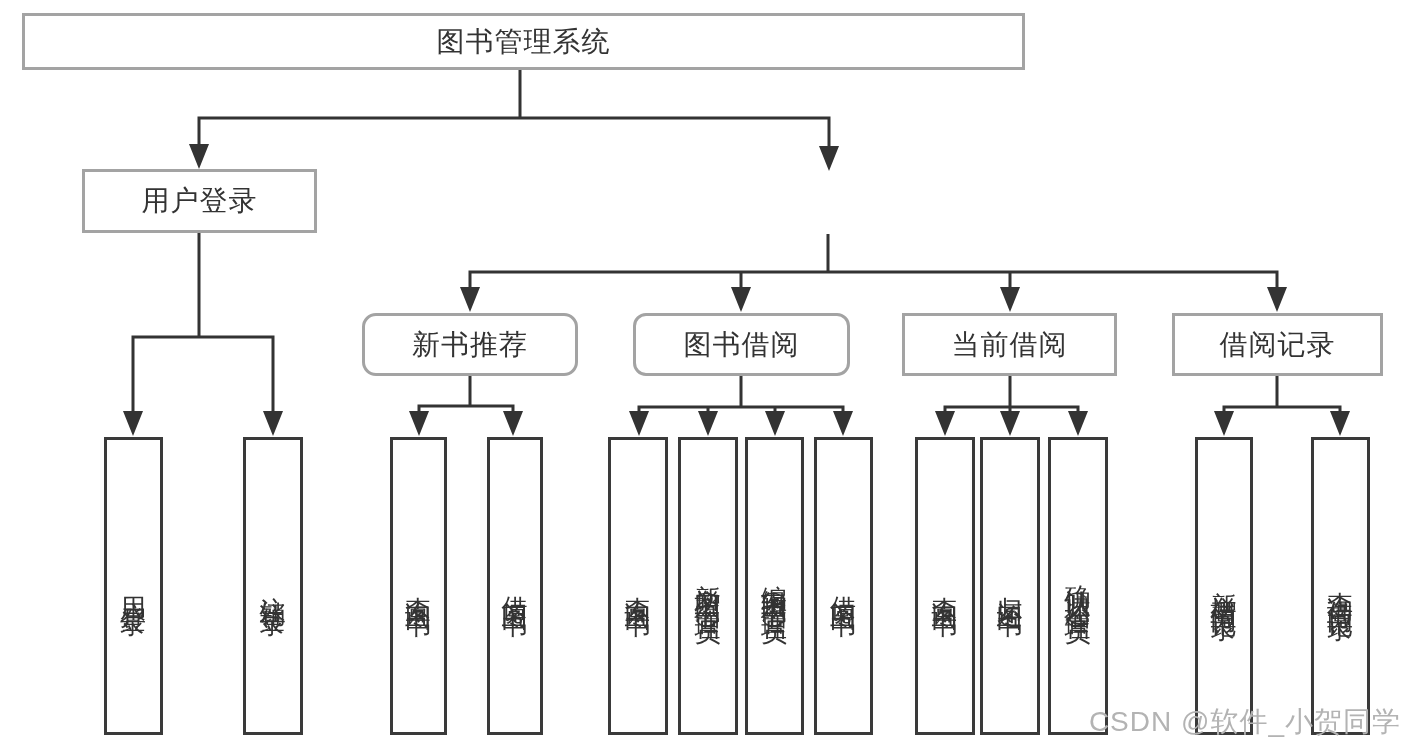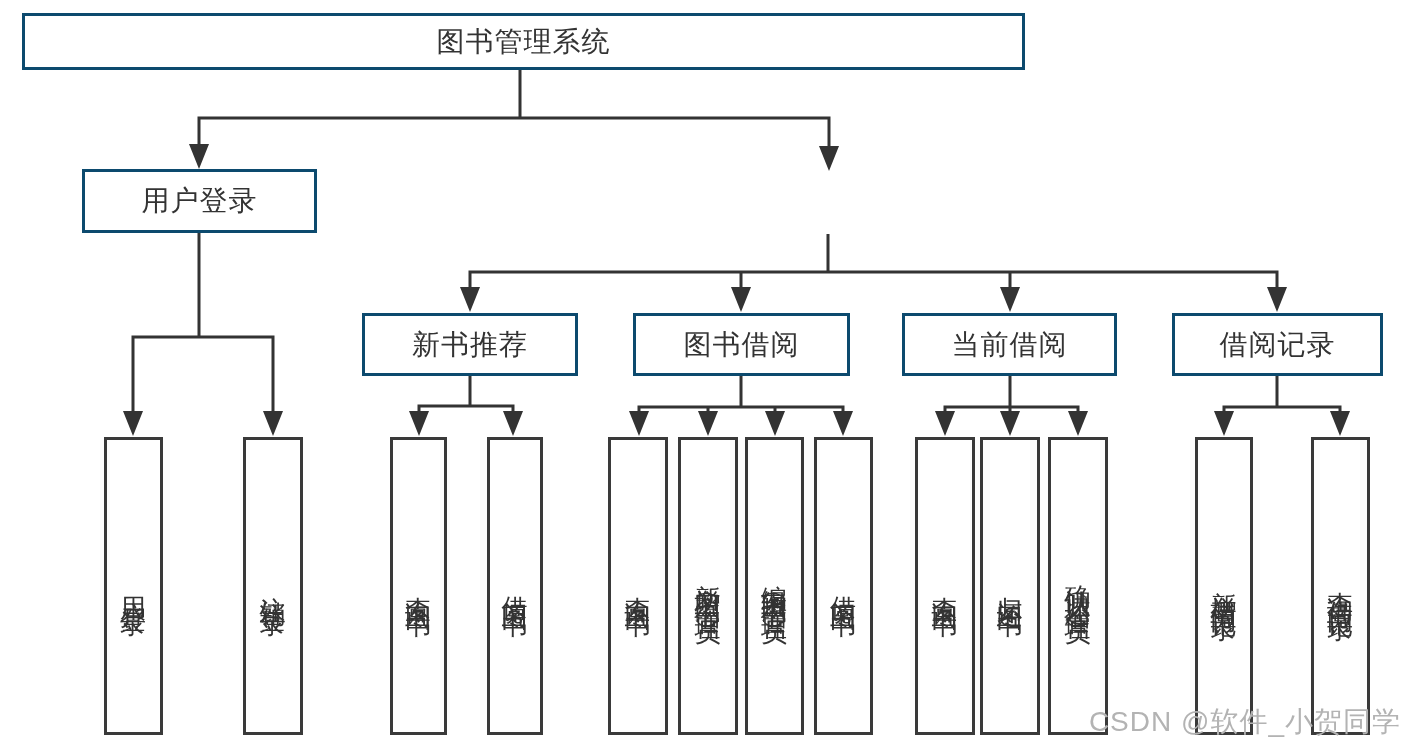--- a/index.html
+++ b/index.html
@@ -13,21 +13,21 @@
     overflow: hidden;
   }
   .connectors {
     position: absolute;
     left: 0; top: 0;
     width: 1405px; height: 747px;
   }
   .hbox {
     position: absolute;
     background: #ffffff;
-    border: 3px solid #0c4a6e;
+    border: 3px solid #a3a3a3;
     display: flex;
     align-items: center;
     justify-content: center;
     font-size: 28px;
     color: #333333;
     letter-spacing: 1px;
     white-space: nowrap;
   }
   .vbox {
     position: absolute;
@@ -99,22 +99,22 @@
       <polygon points="1068,411 1088,411 1078,436"></polygon>
       <polygon points="1214,411 1234,411 1224,436"></polygon>
       <polygon points="1330,411 1350,411 1340,436"></polygon>
     </g>
   </svg>
 
   <div class="hbox" style="left:22px; top:13px; width:1003px; height:57px;">图书管理系统</div>
 
   <div class="hbox" style="left:82px; top:169px; width:235px; height:64px;">用户登录</div>
 
-  <div class="hbox" style="left:362px; top:313px; width:216px; height:63px;">新书推荐</div>
-  <div class="hbox" style="left:633px; top:313px; width:217px; height:63px;">图书借阅</div>
+  <div class="hbox" style="left:362px; top:313px; width:216px; height:63px;border-radius:14px;">新书推荐</div>
+  <div class="hbox" style="left:633px; top:313px; width:217px; height:63px;border-radius:13px;">图书借阅</div>
   <div class="hbox" style="left:902px; top:313px; width:215px; height:63px;">当前借阅</div>
   <div class="hbox" style="left:1172px; top:313px; width:211px; height:63px;">借阅记录</div>
 
   <div class="vbox" style="left:104px; width:59px;">
     <span class="vtext">用户登录</span>
   </div>
   <div class="vbox" style="left:243px; width:60px;">
     <span class="vtext">注销登录</span>
   </div>
 

